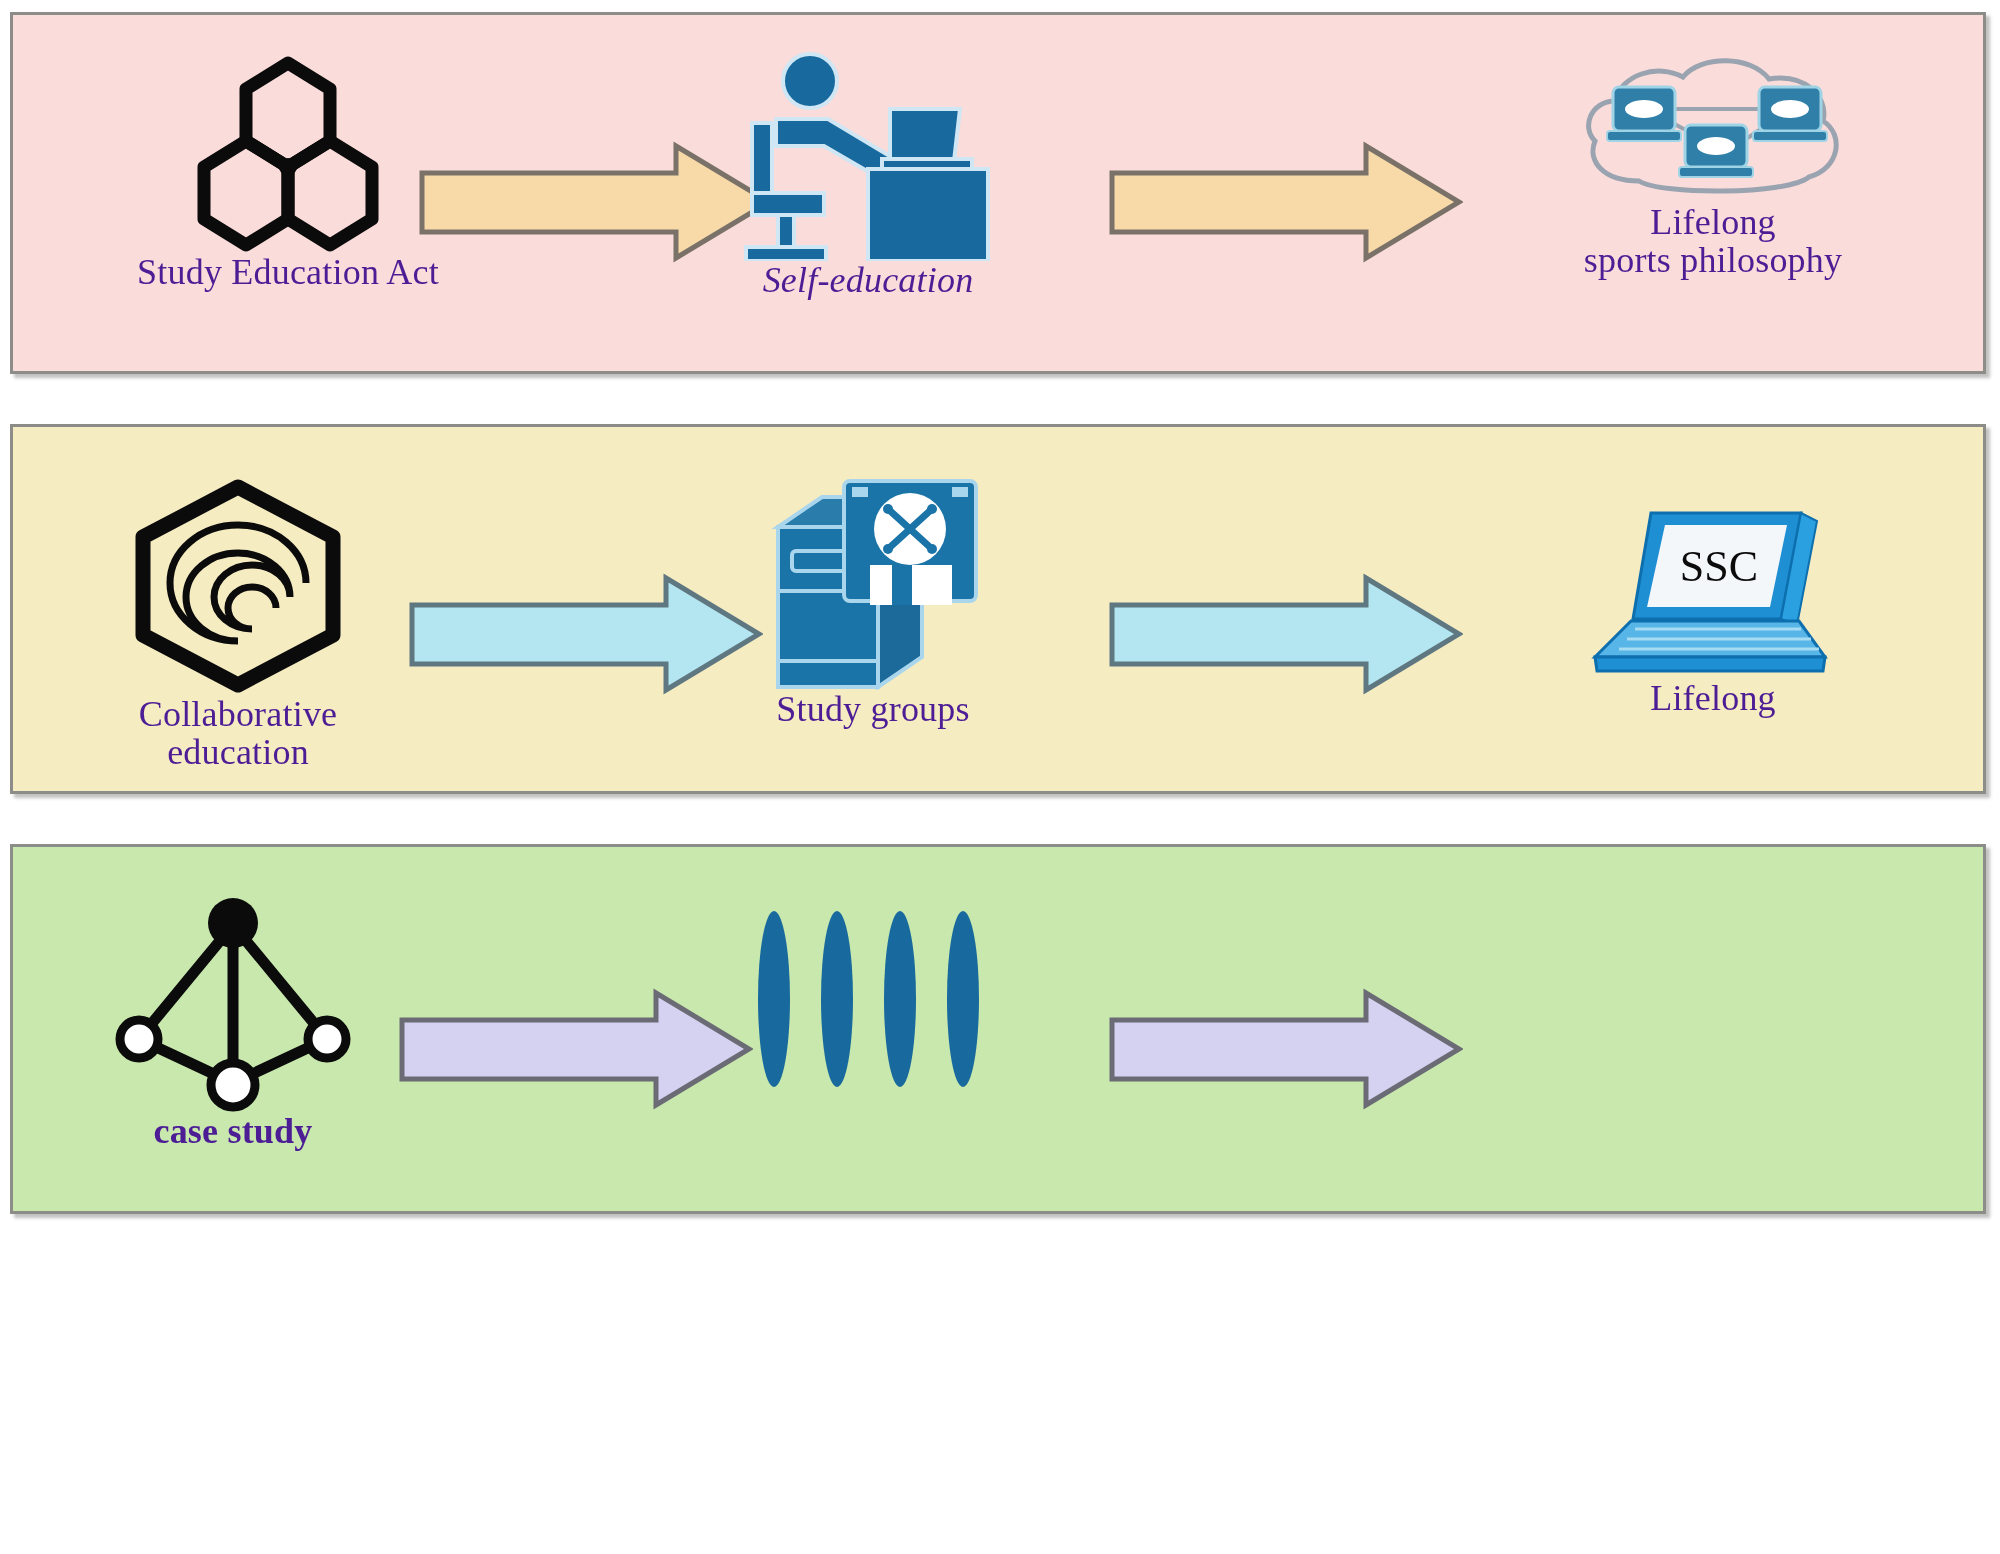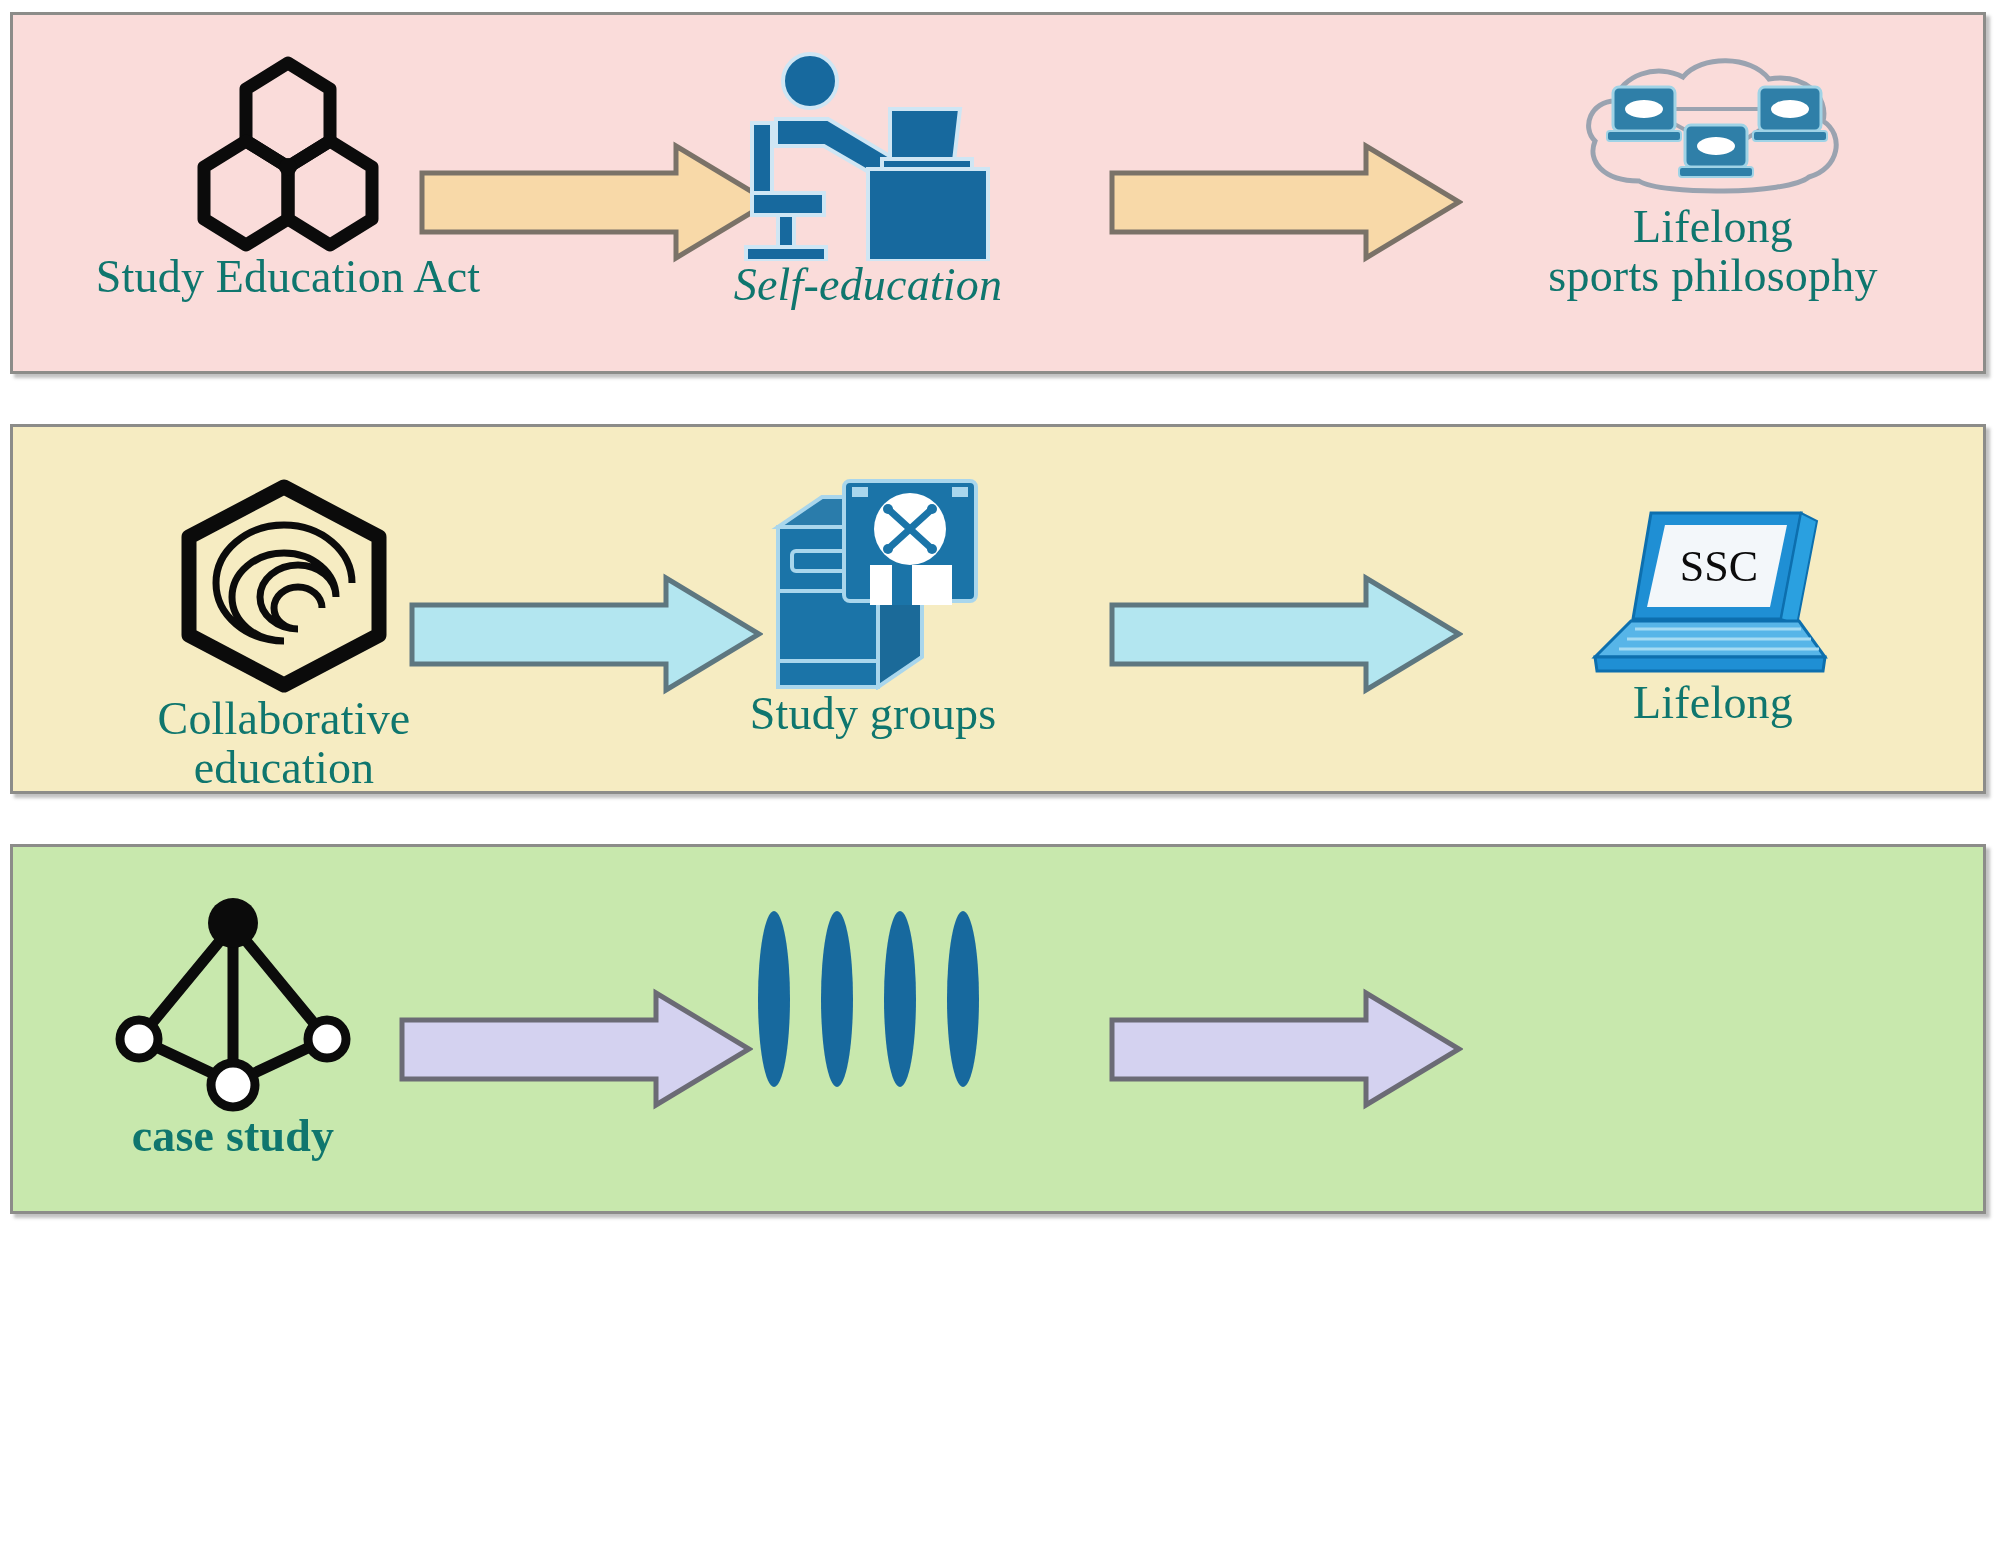--- a/index.html
+++ b/index.html
@@ -45,22 +45,22 @@
   .stage {
     position: absolute;
     text-align: center;
   }
   .stage-icon {
     display: block;
     margin: 0 auto;
   }
   .stage-label {
     display: block;
-    color: #0f766e;
-    font-size: 46px;
+    color: #4c1d95;
+    font-size: 36px;
     line-height: 1.06;
     white-space: pre-line;
     letter-spacing: 0.2px;
   }
 
   
   .arrow {
     position: absolute;
   }
 
@@ -160,21 +160,21 @@
         <span class="stage-label">Lifelong
 sports philosophy</span>
       </div>
 
     </div>
   </div>
 
   <div class="panel" id="panel-2">
     <div class="panel-row">
 
-      <div class="stage" style="left:0px; top:48px; width:450px;padding-left:46px;">
+      <div class="stage" style="left:0px; top:48px; width:450px;">
         <svg class="stage-icon" width="250" height="220" viewBox="0 0 250 220">
           <polygon points="125,12 220,62 220,160 125,210 30,160 30,62" fill="none" stroke="#0b0b0b" stroke-width="15" stroke-linejoin="round"></polygon>
 
           <g fill="none" stroke="#0b0b0b" stroke-width="7">
             <path d="M193 108 a68 58 0 1 0 -68 58 a52 44 0 1 1 52 -44 a38 32 0 1 0 -38 32 a24 21 0 1 1 24 -21"></path>
           </g>
         </svg>
         <span class="stage-label">Collaborative
 education</span>
       </div>

